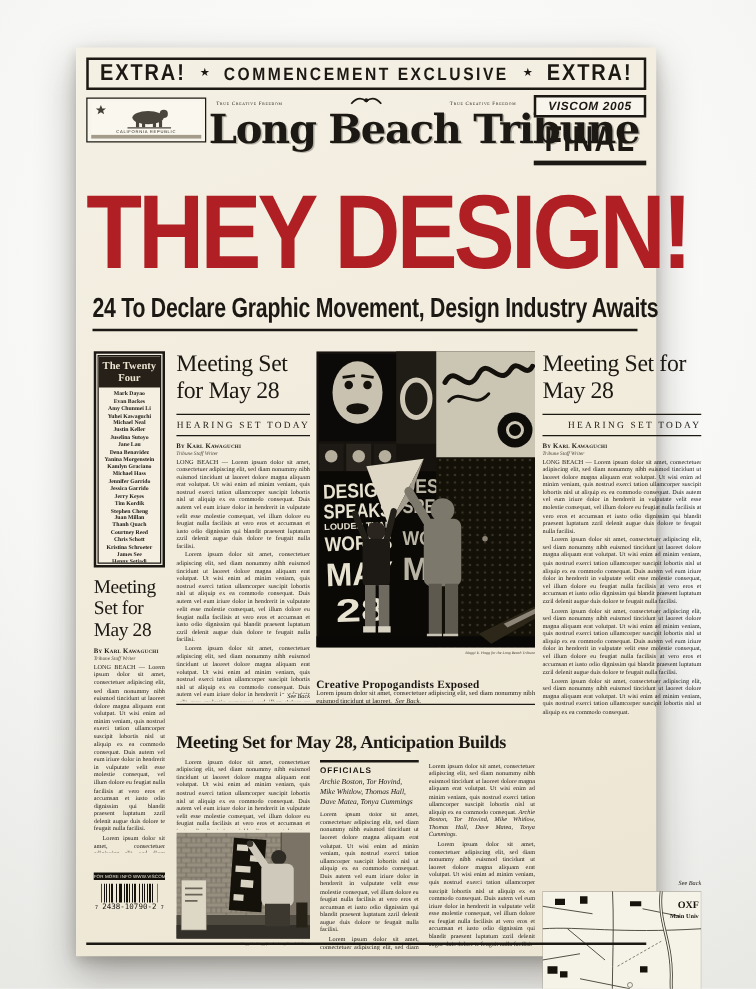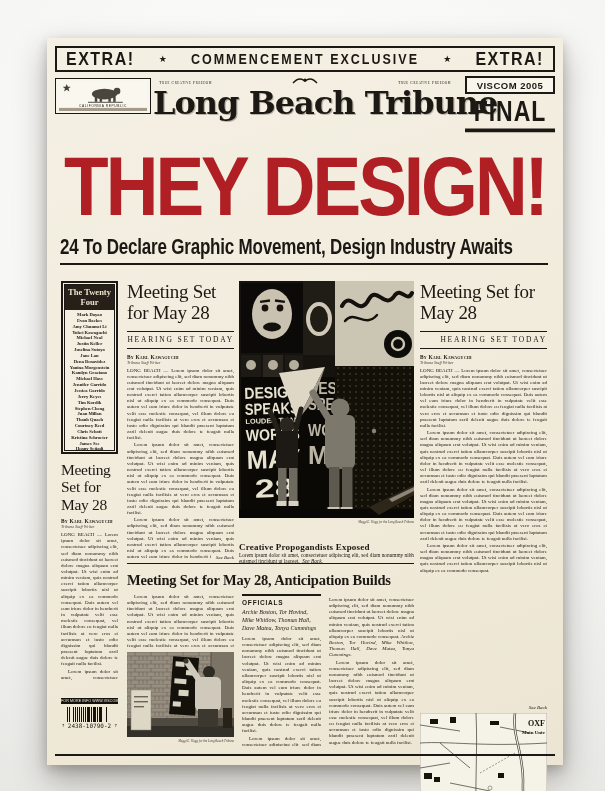--- a/index.html
+++ b/index.html
@@ -6,21 +6,21 @@
     --ink:#1c1813; --paper:#f2edde; --red:#b01f24; --muted:#4a453a;
   }
   *{margin:0;padding:0;box-sizing:border-box;}
   html,body{width:605px;height:791px;}
   body{
     font-family:"Liberation Serif", serif;
     background:radial-gradient(circle at 50% 28%, #ffffff 0%, #f6f6f4 55%, #e7e7e4 100%);
     position:relative; overflow:hidden; color:var(--ink);
   }
   .paper{
-    position:absolute; left:47px; top:38px; width:516px; height:727px;
+    position:absolute; left:61px; top:38px; width:464px; height:727px;
     background:linear-gradient(160deg,#f4f0e4 0%, #f1ebdb 55%, #ece5d3 100%);
     box-shadow:0 14px 30px rgba(40,35,25,.35), 0 4px 10px rgba(40,35,25,.22);
   }
   .abs{position:absolute;}
   
   .banner{left:8px;right:8px;top:8px;height:26px;border:2.5px solid var(--ink);
     display:flex;align-items:center;justify-content:space-between;padding:0 9px;
     font-family:"Liberation Sans",sans-serif;font-weight:bold;transform-origin:center;}
   .banner .big{font-size:16px;letter-spacing:1.5px;transform:scaleY(1.15);}
   .banner .mid{font-size:12.5px;letter-spacing:2px;transform:scaleY(1.15);}
@@ -31,21 +31,21 @@
   .flagbox svg{display:block;width:100%;height:100%;}
   .titlewrap{left:106px;right:106px;top:38px;height:50px;text-align:center;}
   .tagline{position:absolute;top:4px;font-size:4px;letter-spacing:.6px;font-variant:small-caps;color:var(--ink);white-space:nowrap;}
   .tagline.l{left:6px;} .tagline.r{right:6px;}
   .ornament{position:absolute;left:50%;top:0;transform:translateX(-50%);}
   .mast-title{margin-top:9px;font-family:"DejaVu Serif",serif;font-weight:bold;
     font-size:32px;line-height:36px;letter-spacing:-1px;white-space:nowrap;
     text-shadow:1.2px 1.2px 0 rgba(28,24,19,.28);}
   .edition{right:8px;top:38px;width:90px;text-align:center;font-family:"Liberation Sans",sans-serif;}
   .edition-box{border:2px solid var(--ink);font-weight:bold;font-size:9.5px;letter-spacing:.5px;
-    padding:1.5px 0;margin-bottom:2px;background:#f8f5ec;}
+    padding:1.5px 0;margin-bottom:2px;background:#f8f5ec;font-style:italic;}
   .edition-final{font-weight:bold;font-size:23px;line-height:25px;letter-spacing:1px;
     transform:scaleY(1.25);transform-origin:top;border-bottom:3.5px solid var(--ink);padding-bottom:1px;}
   
   .dateline{left:8px;right:8px;top:90px;height:15px;border-top:1px solid var(--ink);
     border-bottom:1px solid var(--ink);display:flex;align-items:center;
     justify-content:space-between;padding:0 3px;white-space:nowrap;}
   .dl-vol{font-style:italic;font-size:7px;letter-spacing:.4px;}
   .dl-copy{font-size:4.5px;letter-spacing:.2px;}
   .dl-loc{font-size:6.5px;letter-spacing:.5px;}
   .dl-net{font-size:5px;letter-spacing:.4px;}
@@ -82,21 +82,21 @@
   .credit{text-align:right;font-size:3.2px;color:var(--muted);margin-top:1.5px;font-style:italic;}
   .cap-title{font-weight:bold;font-size:9px;letter-spacing:.2px;margin-top:18px;}
   .cap-text{font-size:5.3px;line-height:6.6px;text-align:justify;}
   .col4{left:373px;top:243px;width:127px;height:478px;}
   .col4 .textzone{height:335px;overflow:hidden;}
   .col4 .see4{text-align:right;font-style:italic;font-size:5px;margin-top:2px;}
   .map{margin-top:3px;width:127px;height:122px;}
   .map svg{display:block;width:100%;height:100%;}
   
   .bottom-sec{left:80px;top:525px;width:287px;border-top:1.5px solid var(--ink);}
-  .bottom-head{font-weight:bold;font-size:14.5px;letter-spacing:-.2px;margin:8px 0 5px;white-space:nowrap;}
+  .bottom-head{font-weight:bold;font-size:14.5px;letter-spacing:-.2px;margin:22px 0 5px;white-space:nowrap;}
   .bottom-cols{display:flex;gap:8px;height:152px;overflow:hidden;}
   .bcolA{width:107px;flex:none;}
   .bcolA .bodytext{height:56px;margin-top:0;}
   .bcolA svg{display:block;width:107px;height:85px;margin-top:2px;}
   .bcolB{width:79px;flex:none;}
   .offc-rule{height:2px;background:var(--ink);margin-bottom:2.5px;}
   .offc-title{font-family:"Liberation Sans",sans-serif;font-weight:bold;font-size:6.5px;letter-spacing:.8px;}
   .offc-names{font-size:6px;font-style:italic;line-height:8px;margin:2.5px 0 4px;}
   .bcolC{flex:1;}
   .info-bar{left:14px;top:660px;width:57px;height:6px;background:#15120d;color:#f2ede0;

